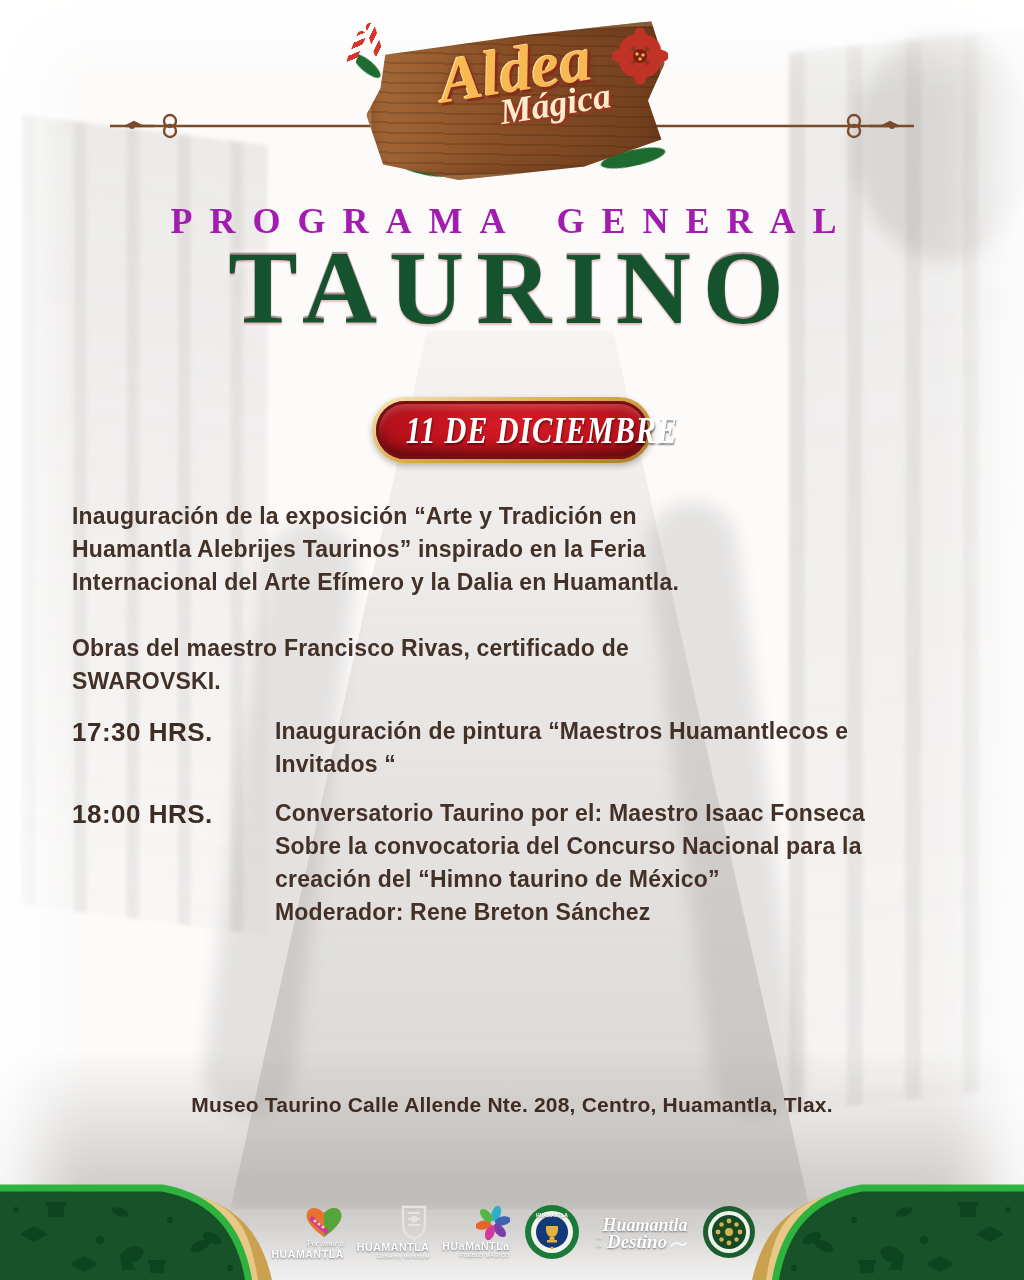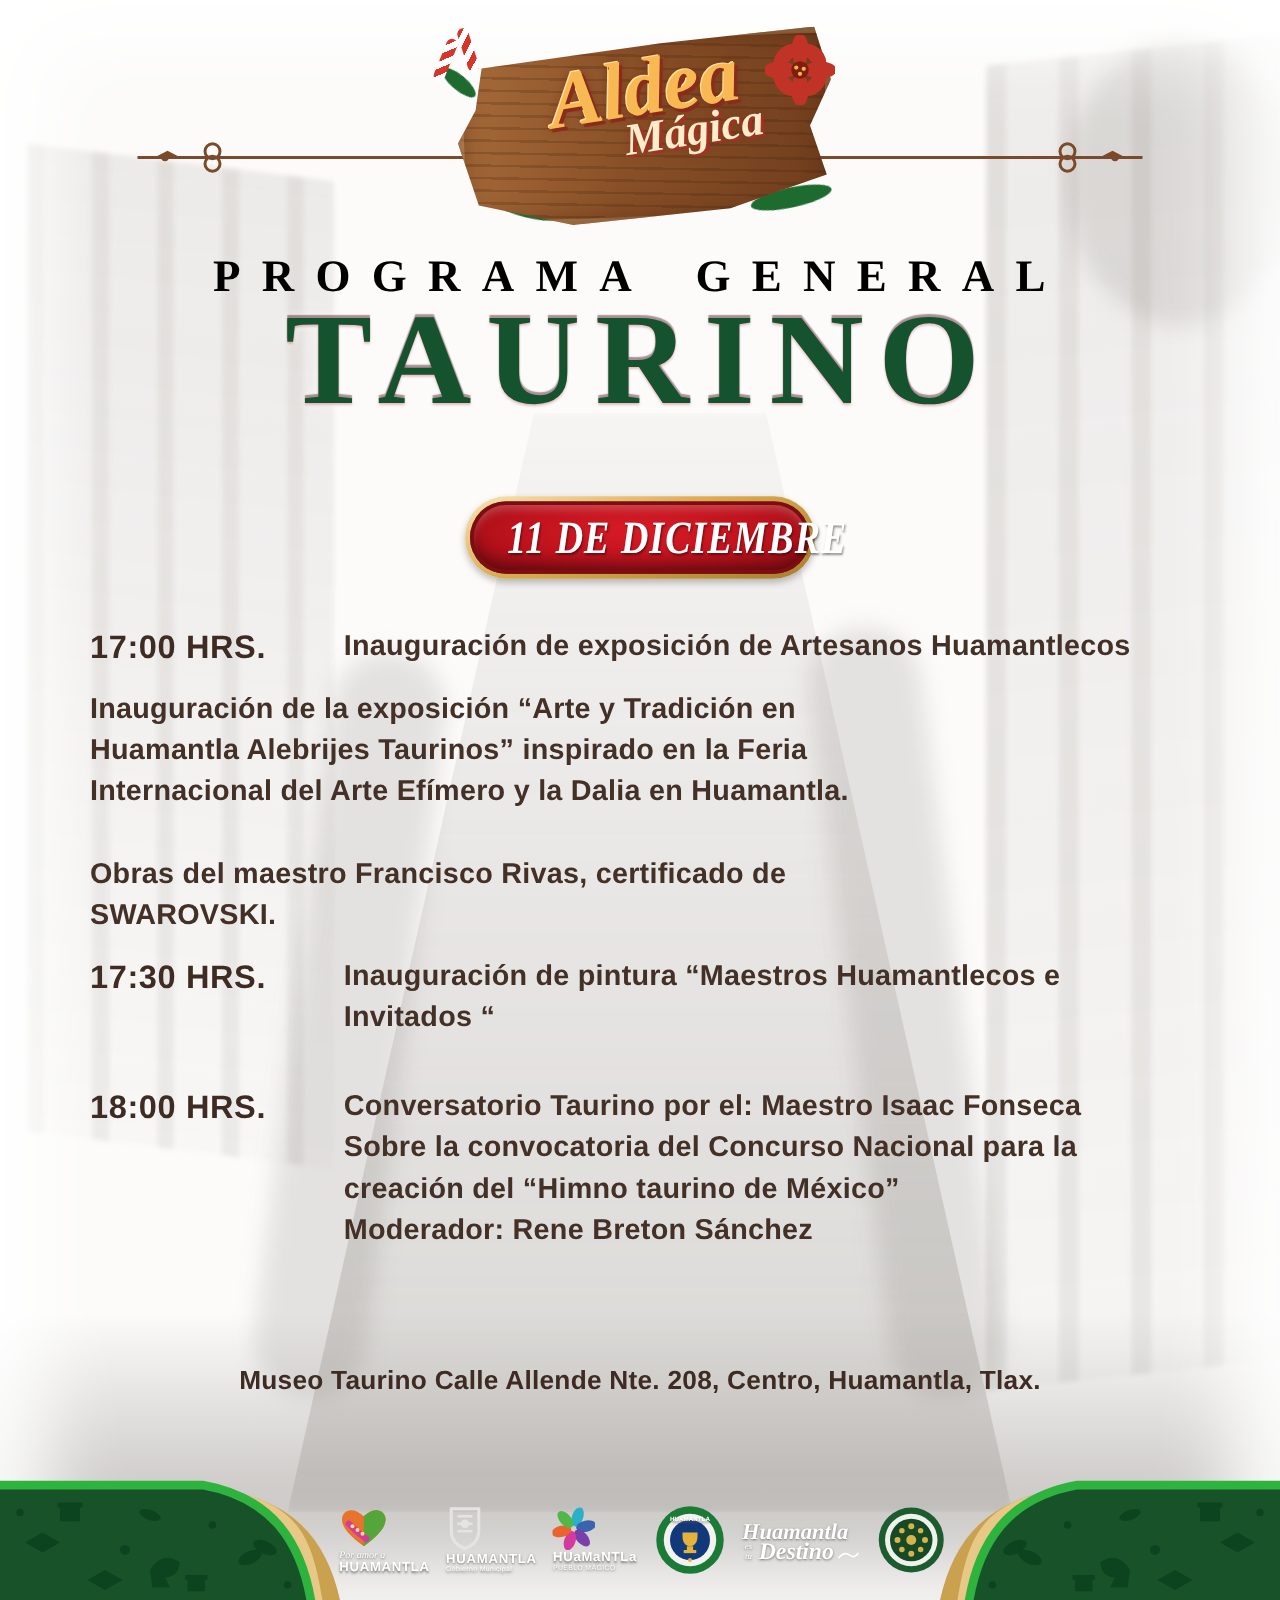--- a/index.html
+++ b/index.html
@@ -71,21 +71,21 @@
   .candy2{left:370px;top:22px;transform:rotate(-18deg);}
   .sprig{position:absolute;border-radius:50%;background:#1e6b30;z-index:2;filter:blur(.5px);}
   .sprig1{left:392px;top:158px;width:60px;height:16px;transform:rotate(14deg);}
   .sprig2{left:600px;top:150px;width:66px;height:16px;transform:rotate(-12deg);}
   .sprig3{left:350px;top:60px;width:34px;height:12px;transform:rotate(40deg);}
   .flower{position:absolute;left:612px;top:28px;z-index:4;}
 
   .kicker{
     position:absolute;left:0;top:200px;width:100%;text-align:center;z-index:2;
     font-family:"Liberation Serif",serif;font-weight:bold;font-size:36px;
-    letter-spacing:17px;word-spacing:10px;color:#000000;
+    letter-spacing:17px;word-spacing:10px;color:#a21caf;
   }
   .title{
     position:absolute;left:0;top:234px;width:100%;text-align:center;z-index:2;
     font-family:"Liberation Serif",serif;font-weight:bold;font-size:104px;line-height:108px;
     letter-spacing:12px;color:#14532d;
     text-shadow:0 -2px 1px rgba(70,6,18,.45), 0 2px 2px rgba(190,60,75,.35);
     filter:drop-shadow(0 0 4px rgba(255,255,255,.95));
   }
   .date-badge{
     position:absolute;left:372px;top:397px;width:280px;height:66px;z-index:2;
@@ -121,21 +121,21 @@
 
   
   .footer{position:absolute;left:0;bottom:0;width:1024px;height:110px;z-index:4;}
   .ribbon{position:absolute;bottom:0;}
   .ribbon.left{left:0;}
   .ribbon.right{right:0;transform:scaleX(-1);}
   .logos{
     position:absolute;left:288px;bottom:12px;width:452px;height:72px;z-index:5;
     display:flex;align-items:center;justify-content:center;gap:13px;color:#fff;
   }
-  .logo{display:flex;flex-direction:column;align-items:flex-start;text-align:center;
+  .logo{display:flex;flex-direction:column;align-items:flex-end;text-align:center;
     text-shadow:0 1px 2px rgba(90,88,86,.8);}
   .logo .cap{font-family:"Liberation Serif",serif;font-style:italic;font-size:8px;line-height:9px;}
   .logo .lab{font-weight:bold;font-size:10.5px;line-height:12px;letter-spacing:.6px;}
   .logo .sub{font-size:5.5px;line-height:7px;letter-spacing:.3px;}
   .logo-destino .big{font-family:"Liberation Serif",serif;font-style:italic;font-weight:bold;font-size:18px;line-height:18px;}
   .logo-destino .row2{display:flex;align-items:flex-end;gap:3px;margin-top:-1px;}
   .logo-destino .pre{font-family:"Liberation Serif",serif;font-style:italic;font-size:7px;}
   .logo-destino .sub2{font-family:"Liberation Serif",serif;font-style:italic;font-weight:bold;font-size:19px;line-height:14px;}
 </style>
 </head>
@@ -197,24 +197,20 @@
 <div class="kicker">PROGRAMA GENERAL</div>
 <div class="title">TAURINO</div>
 
 <div class="date-badge">
   <div class="date-badge-inner">
     <span class="date-badge-text">11 DE DICIEMBRE</span>
   </div>
 </div>
 
 <div class="schedule">
-    <div class="srow">
-      <div class="time">17:00 HRS.</div>
-      <div class="desc">Inauguración de exposición de Artesanos Huamantlecos</div>
-    </div>
     <div class="srow">
       <div class="desc">Inauguración de la exposición  “Arte y Tradición en
 Huamantla  Alebrijes Taurinos” inspirado en la Feria
 Internacional del Arte Efímero y la Dalia en Huamantla.
 
 Obras del maestro Francisco Rivas,  certificado de
 SWAROVSKI.</div>
     </div>
     <div class="srow">
       <div class="time">17:30 HRS.</div>

